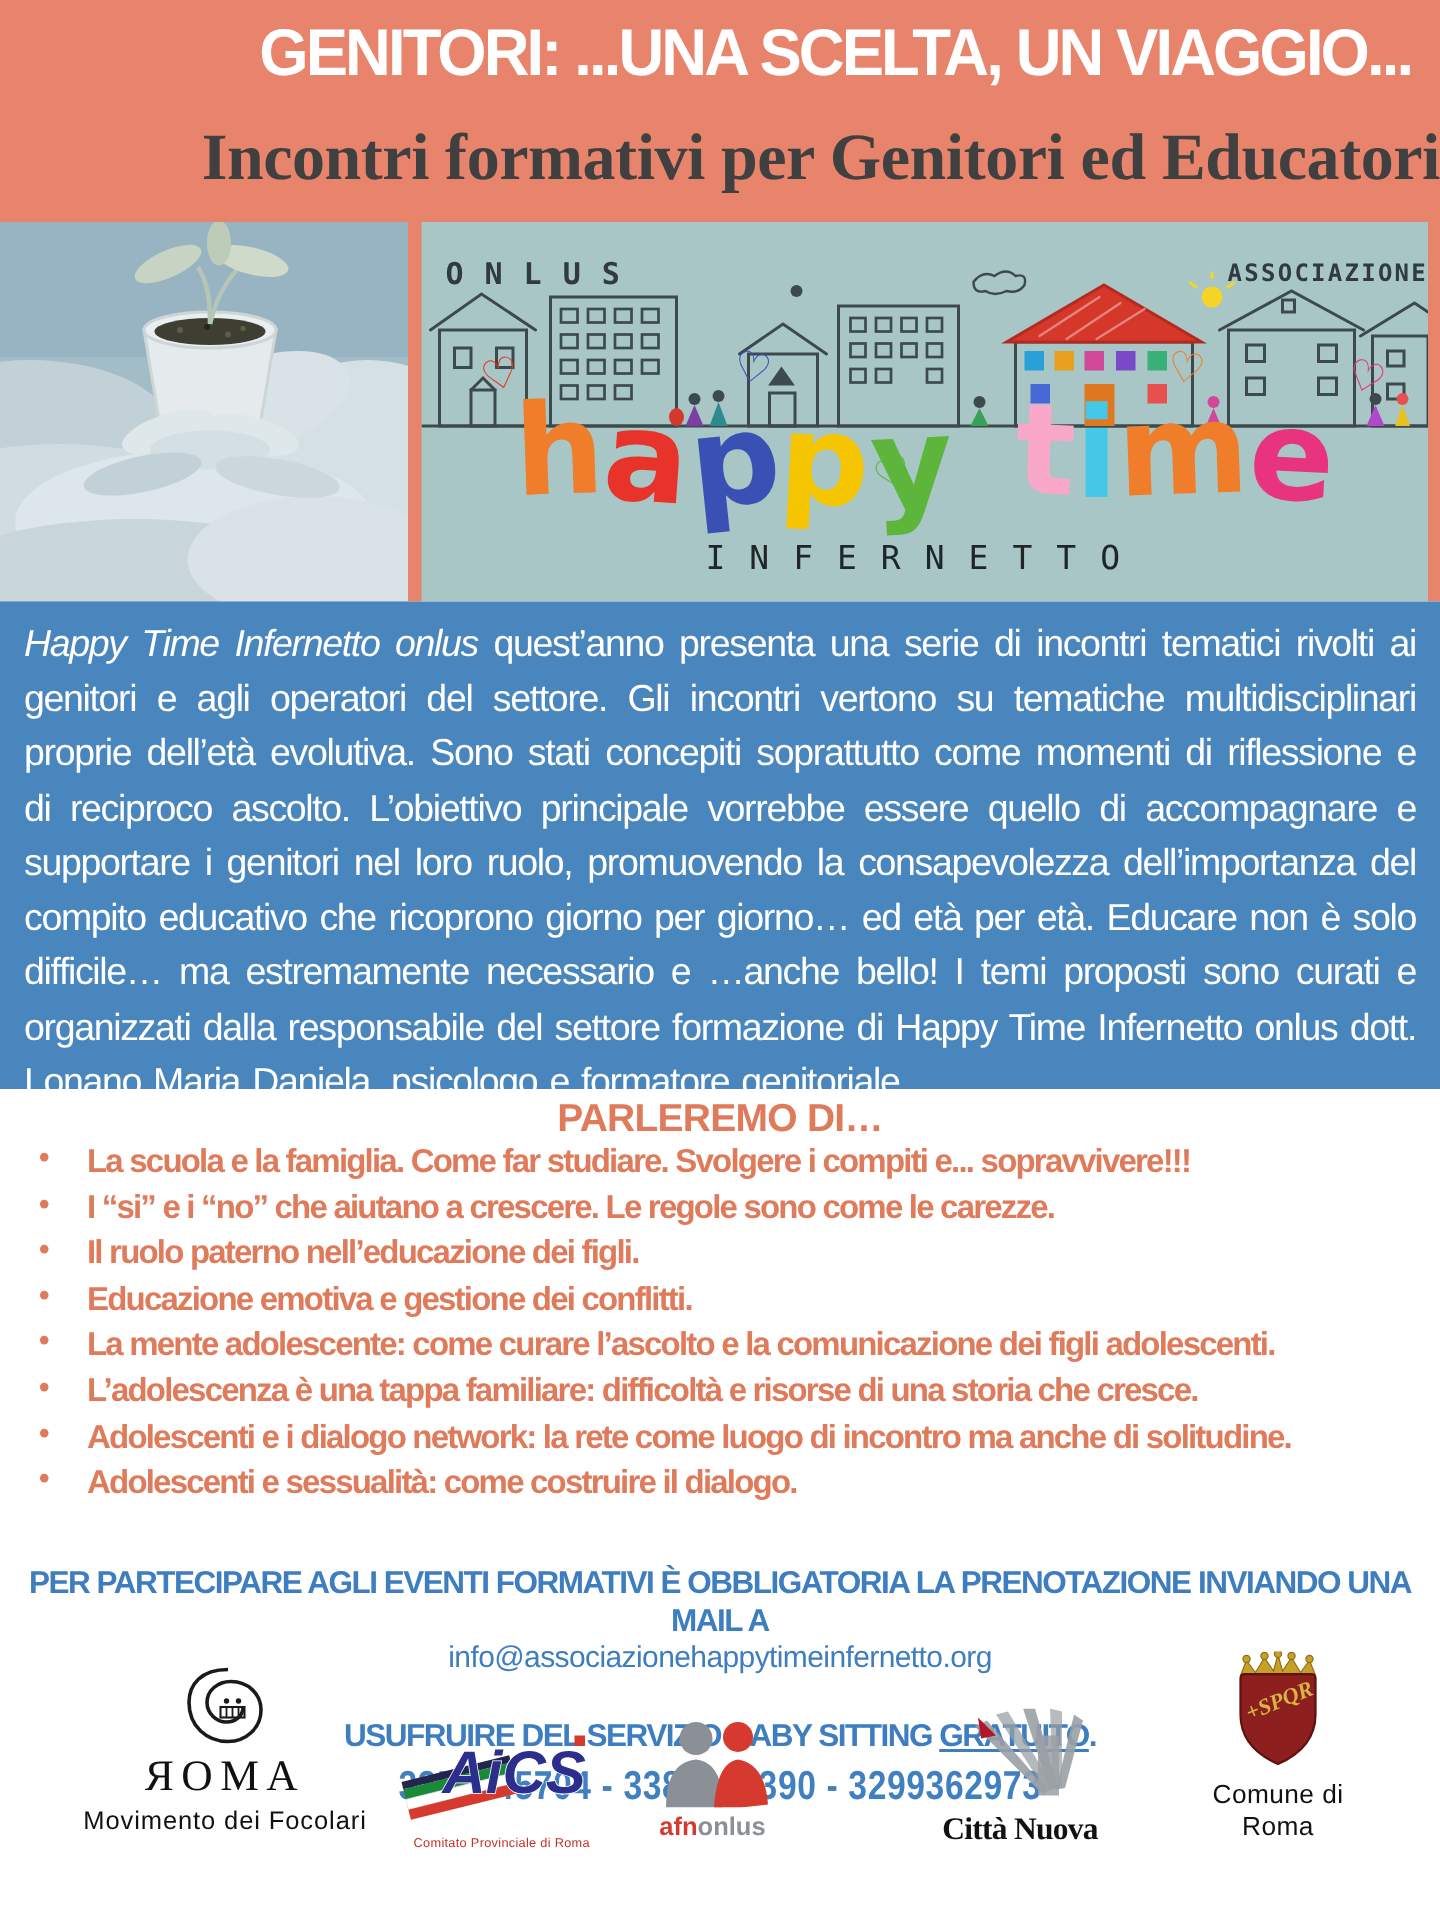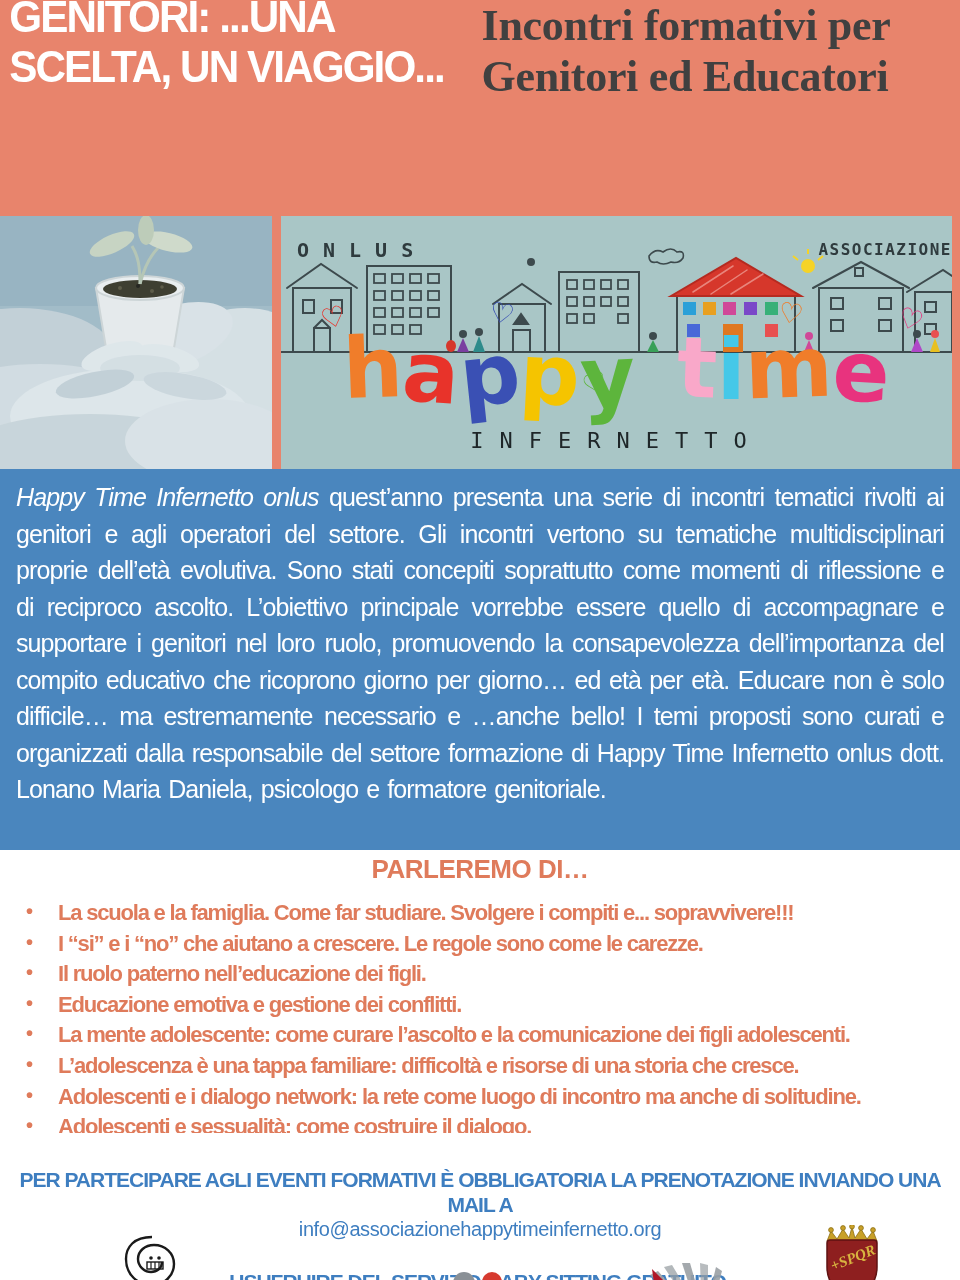--- a/index.html
+++ b/index.html
@@ -5,22 +5,22 @@
   * { margin:0; padding:0; box-sizing:border-box; }
   html,body { width:960px; height:1280px; }
   body {
     font-family:"Liberation Sans", sans-serif;
     background:#fff; overflow:hidden; position:relative;
   }
   .page { width:960px; height:1280px; display:flex; flex-direction:column; }
 
   
   .header {
-    height:216px; background:#E8846C; text-align:left;
-    display:flex; flex-direction:row; justify-content:center; gap:18px;
+    height:148px; background:#E8846C; text-align:right;
+    display:flex; flex-direction:column; justify-content:center; gap:18px;
     flex:0 0 auto;
   }
   .header .title {
     color:#fff; font-weight:bold; font-size:44px; letter-spacing:-2px;
     transform:scaleX(0.96); margin-top:-8px;
   }
   .header .subtitle {
     color:#404040; font-family:"Liberation Serif", serif; font-weight:bold;
     font-size:44px; letter-spacing:-0.3px;
   }
@@ -69,32 +69,32 @@
   .h3 { left:74%; top:-26px; color:#F07D2A; transform:rotate(10deg); }
   .h4 { left:92%; top:-20px; color:#E8337E; transform:rotate(18deg); }
   .infernetto {
     position:absolute; left:0; right:0; bottom:16px; text-align:center;
     color:#1E2628; font-family:"DejaVu Sans Mono", monospace;
     font-size:22px; letter-spacing:16px; font-weight:normal;
   }
 
   
   .intro {
-    height:381px; background:#4A86BE; color:#fff; flex:0 0 auto;
+    height:325px; background:#4A86BE; color:#fff; flex:0 0 auto;
     padding:10px 16px 0 16px; text-align:justify;
     font-size:25px; letter-spacing:-0.9px; line-height:36.5px;
     word-spacing:2px;
   }
   .intro i { font-style:italic; }
 
   
   .topics { height:283px; background:#fff; flex:0 0 auto; padding-top:4px; }
   .topics-heading {
     text-align:center; color:#DF7B5B; font-weight:bold; font-size:26px;
-    letter-spacing:-0.5px; margin-bottom:16px;
+    letter-spacing:-0.5px; margin-bottom:1px;
   }
   .topics ul { list-style:none; }
   .topics li {
     position:relative; color:#DF7B5B; font-weight:bold; font-size:22px;
     letter-spacing:-1.2px; padding-left:58px; margin-bottom:7.5px;
     line-height:1.05; white-space:nowrap;
   }
   .topics li::before {
     content:"\2022"; position:absolute; left:26px; top:0;
     font-size:20px;

